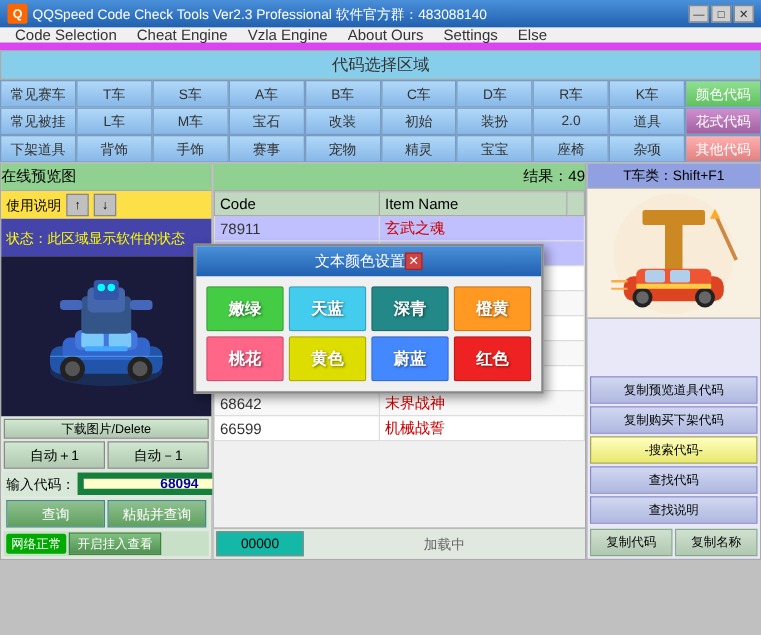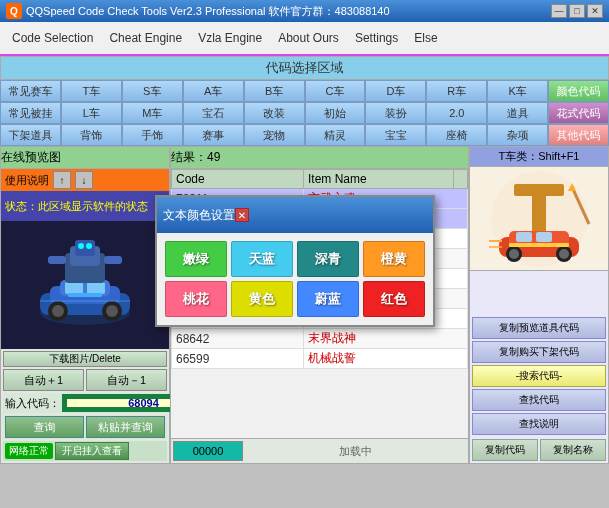--- a/index.html
+++ b/index.html
@@ -55,24 +55,24 @@
       cursor: pointer;
       display: flex;
       align-items: center;
       justify-content: center;
       font-size: 9px;
       color: #333;
     }
     
     .menu-bar {
       background: #f0f0f0;
-      height: 34px;
-      display: flex;
-      align-items: center;
-      border-bottom: 2px solid #d946ef;
+      height: 18px;
+      display: flex;
+      align-items: center;
+      border-bottom: 6px solid #d946ef;
       padding: 0 4px;
     }
     .menu-item {
       padding: 2px 8px;
       cursor: pointer;
       font-size: 12px;
       color: #333;
       height: 20px;
       display: flex;
       align-items: center;
@@ -118,21 +118,21 @@
       background: #90d090;
       padding: 2px 0;
       font-size: 12px;
       border-bottom: 1px solid #aaa;
     }
     .usage-row {
       display: flex;
       align-items: center;
       padding: 2px 4px;
       gap: 4px;
-      background: #f97316;
+      background: #fde047;
     }
     .usage-label {
       font-size: 11px;
     }
     .arrow-btn {
       width: 18px;
       height: 18px;
       background: #c0c0c0;
       border: 1px solid #888;
       display: flex;
@@ -246,21 +246,21 @@
       flex: 1;
       border: 1px solid #aaa;
       background: #f0f0f0;
       display: flex;
       flex-direction: column;
     }
     .result-header {
       background: #90d090;
       display: flex;
       align-items: center;
-      justify-content: flex-start;
+      justify-content: flex-end;
       padding: 2px 0;
       font-size: 12px;
       border-bottom: 1px solid #aaa;
     }
     .table-area {
       flex: 1;
       overflow: hidden;
       position: relative;
     }
     .data-table {
@@ -371,24 +371,24 @@
       left: 155px;
       width: 280px;
       background: #f0f0f0;
       border: 2px solid #888;
       z-index: 100;
       box-shadow: 3px 3px 8px rgba(0,0,0,0.4);
     }
     .dialog-title-bar {
       background: linear-gradient(to bottom, #4a90d9, #2060b0);
       color: white;
-      height: 36px;
-      display: flex;
-      align-items: center;
-      justify-content: flex-start;
+      height: 24px;
+      display: flex;
+      align-items: center;
+      justify-content: center;
       padding: 0 6px;
       font-size: 12px;
     }
     .dialog-close {
       width: 14px;
       height: 14px;
       background: #cc4444;
       color: white;
       display: flex;
       align-items: center;

